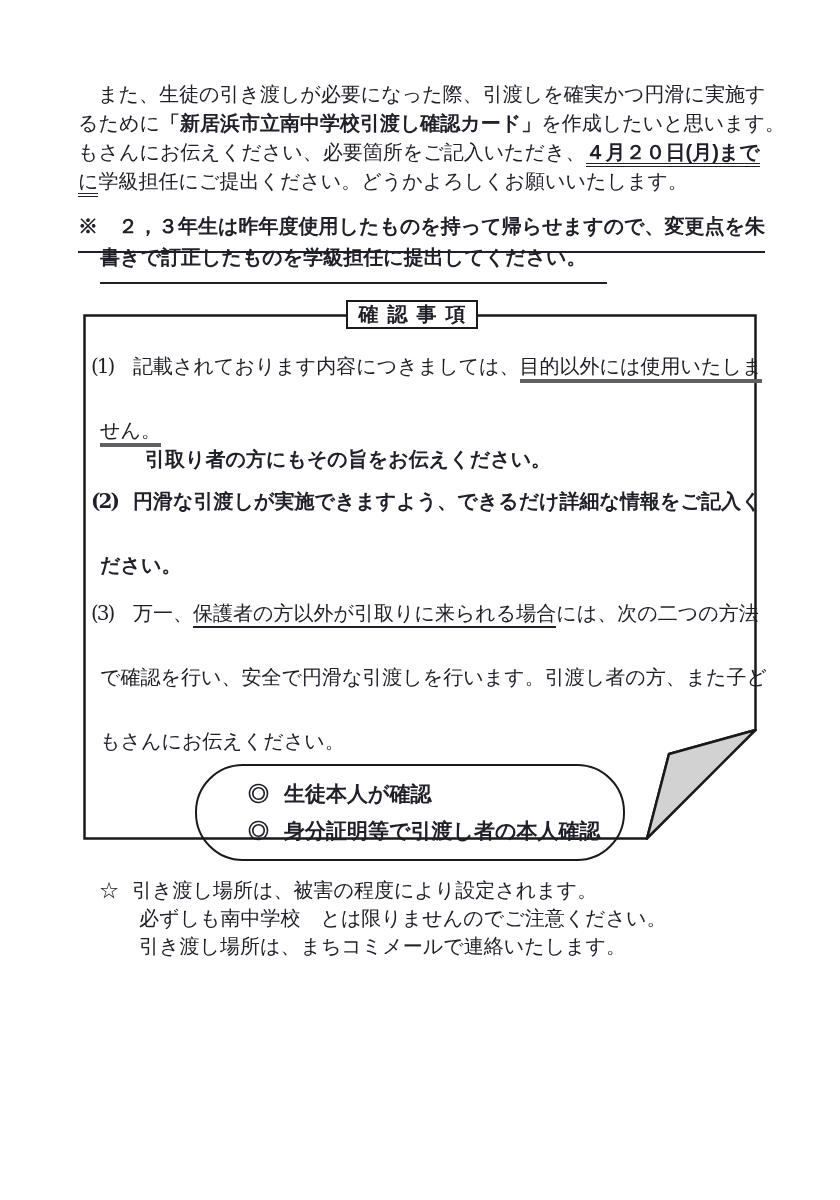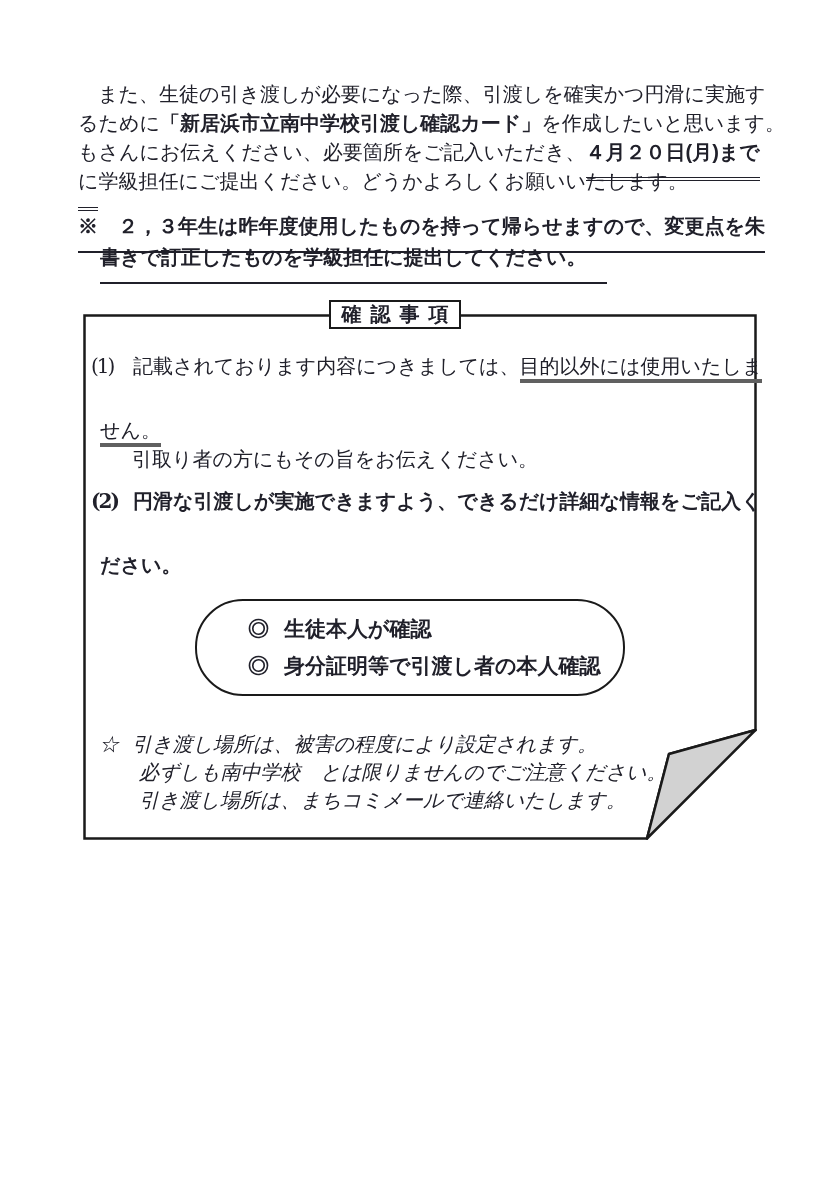--- a/index.html
+++ b/index.html
@@ -17,21 +17,21 @@
     overflow:hidden;
   }
   .page{
     width:712px;height:1200px;
     padding:80px 78px 0 78px;
     position:relative;
   }
   .ln{line-height:29px;height:29px;white-space:nowrap;}
   .gothic{font-family:Liberation Sans, sans-serif;font-weight:bold;}
   
-  .u-double{border-bottom:4px double var(--ink);padding-bottom:14px;}
+  .u-double{border-bottom:4px double var(--ink);padding-bottom:0px;}
   .u-note{border-bottom:2px solid var(--ink);padding-bottom:13px;}
   .u-note-tail{padding-right:20px;}
   .u-thick{border-bottom:4px solid #606060;padding-bottom:1px;}
   .u-single{border-bottom:2px solid var(--ink);padding-bottom:1px;}
 
   
   .note{margin-top:16px;font-weight:bold;}
   .note .ln{height:31px;}
   .note-l2{padding-left:22px;}
 
@@ -40,50 +40,50 @@
     position:relative;
     margin-top:40px;
     margin-left:5px;
     width:674px;
     height:526px;
   }
   .kbox-frame{
     position:absolute;left:0;top:0;width:674px;height:526px;z-index:0;display:block;
   }
   .kbox-title{
-    position:absolute;top:-14px;left:246px;z-index:3;
+    position:absolute;top:-14px;left:263px;z-index:3;
     width:132px;height:29px;
     background:#ffffff;
     border:2px solid var(--line);
     text-align:center;line-height:25px;
     font-size:20px;letter-spacing:9px;padding-left:9px;
   }
   .kbox-content{position:relative;z-index:1;padding-top:38px;}
   .line-first{padding-left:8px;}
   .num{display:inline-block;width:42px;letter-spacing:-2px;}
   .line-cont{padding-left:17px;margin-top:35px;}
-  .line-sub{padding-left:49px;}
+  .line-sub{padding-left:62px;font-weight:bold;}
   .item1{margin-bottom:13px;}
   .item2{margin-bottom:19px;font-weight:bold;}
 
   
   .capsule{
     margin-top:8px;margin-left:112px;
     width:430px;height:97px;
     border:2px solid var(--line);
     border-radius:48px;
     display:flex;flex-direction:column;justify-content:center;
     gap:13px;
     padding-left:51px;
   }
   .bullet{display:flex;align-items:center;font-size:21px;line-height:24px;white-space:nowrap;}
   .bullet .icon{width:36px;display:inline-block;}
 
   
-  .star{margin-top:34px;font-style:italic;}
+  .star{margin-top:15px;}
   .star .ln{line-height:28px;height:28px;}
   .star-l1{padding-left:16px;}
   .star-marker{display:inline-block;width:33px;}
   .star-cont{padding-left:56px;}
 </style>
 </head>
 <body>
 
 <div class="page">
 
@@ -114,20 +114,25 @@
         <div class="ln line-first"><span class="num">(1)</span><span>記載されております内容につきましては、</span><span class="u-thick">目的以外には使用いたしま</span></div>
         <div class="ln line-cont"><span class="u-thick">せん。</span></div>
         <div class="ln line-sub"><span>引取り者の方にもその旨をお伝えください。</span></div>
       </div>
 
       <div class="item2">
         <div class="ln line-first"><span class="num">(2)</span><span>円滑な引渡しが実施できますよう、できるだけ詳細な情報をご記入く</span></div>
         <div class="ln line-cont"><span>ださい。</span></div>
       </div>
 
+      <div class="item3">
+        <div class="ln line-first"><span class="num">(3)</span><span>万一、</span><span class="u-single">保護者の方以外が引取りに来られる場合</span><span>には、次の二つの方法</span></div>
+        <div class="ln line-cont"><span>で確認を行い、安全で円滑な引渡しを行います。引渡し者の方、また子ど</span></div>
+        <div class="ln line-cont"><span>もさんにお伝えください。</span></div>
+      </div>
 
       <div class="capsule">
         <div class="bullet gothic">
             <span class="icon">◎</span>
             <span>生徒本人が確認</span>
           </div>
         <div class="bullet gothic">
             <span class="icon">◎</span>
             <span>身分証明等で引渡し者の本人確認</span>
           </div>

